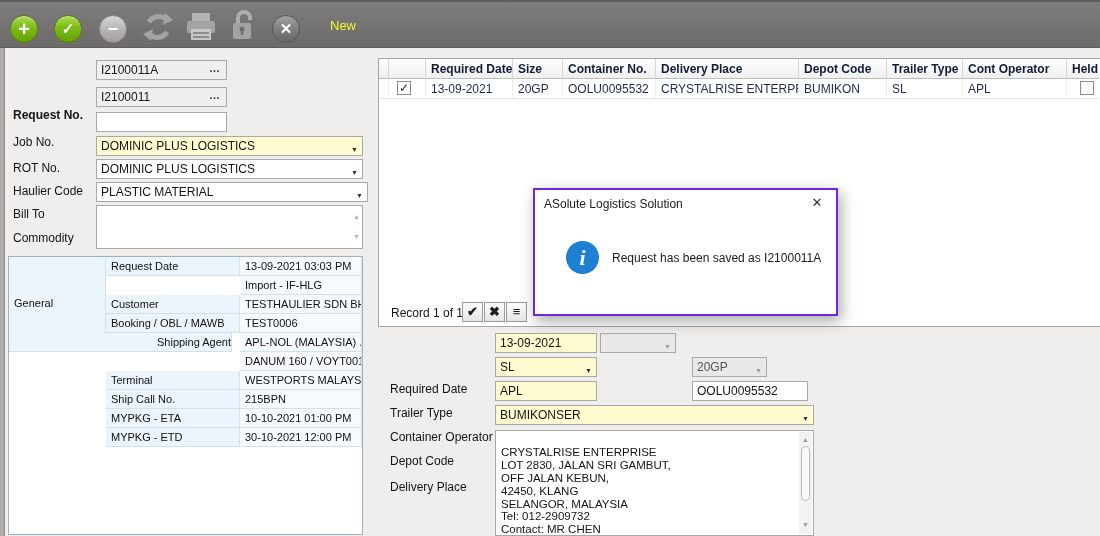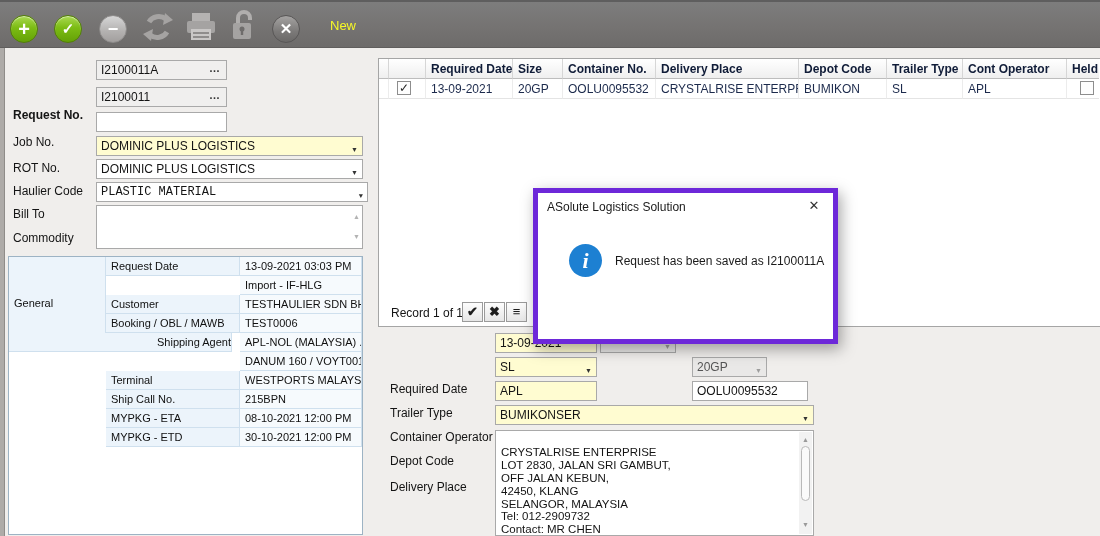--- a/index.html
+++ b/index.html
@@ -63,22 +63,22 @@
 
   
   .ta { position:absolute; background:#fff; border:1px solid #a9a9a9; font-size:11.5px; color:#141414;
         line-height:12.9px; padding:2px 16px 2px 5px; white-space:pre-line; overflow:hidden; }
   .vscroll { position:absolute; top:1px; right:1px; bottom:1px; width:13px; background:#f2f2f2; }
   .vscroll .up { position:absolute; top:2px; left:3px; font-size:7px; color:#9a9a9a; }
   .vscroll .dn { position:absolute; bottom:2px; left:3px; font-size:7px; color:#9a9a9a; }
   .vscroll .thumb { position:absolute; top:14px; left:2px; width:9px; height:55px; border:1px solid #b9b9b9; border-radius:5px; background:#fafafa; }
 
   
-  .dialog { position:absolute; left:533px; top:188px; width:305px; height:156px; background:#fff;
-            border:5px solid #6d28d9; box-shadow:3px 5px 14px rgba(0,0,0,.35); z-index:50; }
+  .dialog { position:absolute; left:533px; top:188px; width:305px; height:128px; background:#fff;
+            border:2px solid #6d28d9; box-shadow:3px 5px 14px rgba(0,0,0,.35); z-index:50; }
   .dlg-title { position:absolute; left:9px; top:7px; font-size:12px; color:#1a1a1a; }
   .dlg-close { position:absolute; right:10px; top:5px; font-size:13px; color:#333; width:18px; text-align:center; }
   .dlg-icon { position:absolute; left:31px; top:51px; width:33px; height:33px; border-radius:50%; background:#1d80d2;
               color:#fff; font-weight:bold; font-style:italic; font-family:"Liberation Serif",serif; font-size:22px;
               display:flex; align-items:center; justify-content:center; }
   .dlg-msg { position:absolute; left:77px; top:61px; font-size:12px; color:#1a1a1a; white-space:nowrap; }
   .dlg-footer { position:absolute; left:0; bottom:0; width:100%; height:48px; background:#f0f0f0; border-top:1px solid #e3e3e3; }
   .dlg-ok { position:absolute; left:194px; top:13px; width:85px; height:23px; background:#e1e1e1;
             border:2px solid #0078d7; font-size:12px; color:#111; text-align:center; line-height:19px; }
 </style>
@@ -147,21 +147,21 @@
     <span class="combo-arrow">▼</span>
   </div>
 
   <span class="lbl" style="left:13px;top:163px;">Bill To</span>
   <div class="fld" style="left:96px;top:159px;width:267px;">
     <span>DOMINIC PLUS LOGISTICS</span>
     <span class="combo-arrow">▼</span>
   </div>
 
   <span class="lbl" style="left:13px;top:187px;">Commodity</span>
-  <div class="fld" style="left:96px;top:182px;width:272px;font-family:Liberation Mono, monospace;">
+  <div class="fld" style="left:96px;top:182px;width:272px;">
     <span>PLASTIC MATERIAL</span>
     <span class="combo-arrow">▼</span>
   </div>
 
   <span class="lbl" style="left:13px;top:211px;">Remarks</span>
   <div class="fld" style="left:96px;top:205px;width:267px;height:44px;">
     <span></span>
     <span class="mini-scroll" style="top:4px;">▲</span>
     <span class="mini-scroll" style="bottom:4px;">▼</span>
   </div>
@@ -180,21 +180,21 @@
     <div class="it-cell it-key" style="left:97px;top:171px;width:134px;height:19px;">MYPKG - ETD</div>
 
     <div class="it-cell it-val" style="left:231px;top:0px;width:122px;height:19px;">13-09-2021 03:03 PM</div>
     <div class="it-cell it-val" style="left:231px;top:19px;width:122px;height:19px;">Import - IF-HLG</div>
     <div class="it-cell it-val" style="left:231px;top:38px;width:122px;height:19px;">TESTHAULIER SDN BHD</div>
     <div class="it-cell it-val" style="left:231px;top:57px;width:122px;height:19px;">TEST0006</div>
     <div class="it-cell it-val" style="left:231px;top:76px;width:122px;height:19px;">APL-NOL (MALAYSIA) ...</div>
     <div class="it-cell it-val" style="left:231px;top:95px;width:122px;height:19px;">DANUM 160 / VOYT001</div>
     <div class="it-cell it-val" style="left:231px;top:114px;width:122px;height:19px;">WESTPORTS MALAYSI...</div>
     <div class="it-cell it-val" style="left:231px;top:133px;width:122px;height:19px;">215BPN</div>
-    <div class="it-cell it-val" style="left:231px;top:152px;width:122px;height:19px;">08-10-2021 12:00 PM</div>
+    <div class="it-cell it-val" style="left:231px;top:152px;width:122px;height:19px;">10-10-2021 01:00 PM</div>
     <div class="it-cell it-val" style="left:231px;top:171px;width:122px;height:19px;">30-10-2021 12:00 PM</div>
   </div>
 
   <div class="grid-panel">
     <div class="grid-head">
       <div class="hcell"></div>
       <div class="hcell"></div>
       <div class="hcell">Required Date</div>
       <div class="hcell">Size</div>
       <div class="hcell">Container No.</div>

